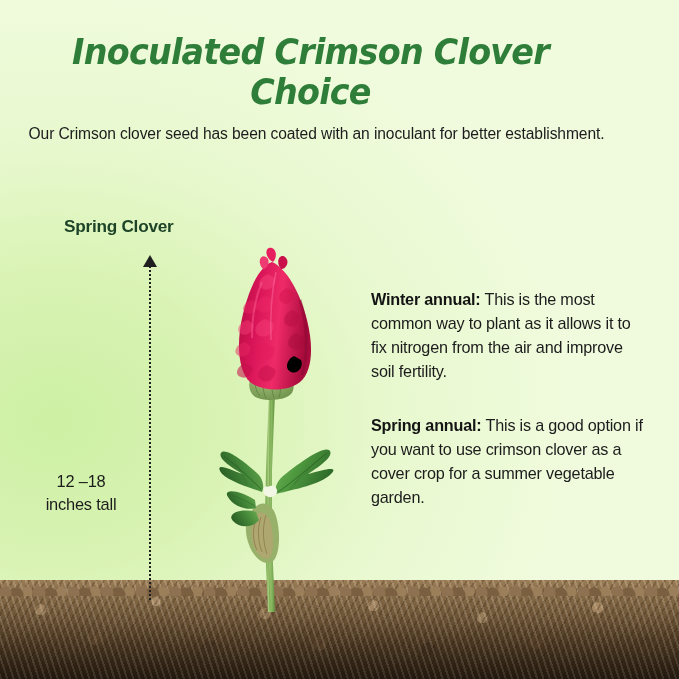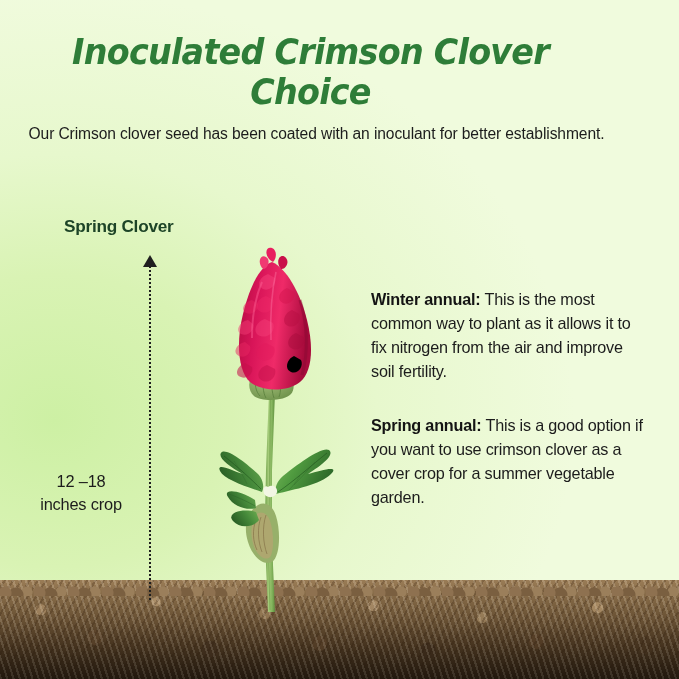--- a/index.html
+++ b/index.html
@@ -264,21 +264,21 @@
       <path d="M262 268 C257 261 261 254 266 257 C271 260 268 268 264 269 Z" fill="#f03a72"></path>
     </g>
   </svg>
 
   <div class="col-heading" id="heading-left">Spring Clover</div>
 
   <div class="measure-arrow"></div>
   <div class="measure-line"></div>
   <div class="measure-label">
     <div>12 –18</div>
-    <div>inches crop</div>
+    <div>inches tall</div>
   </div>
 
 
   <p class="para" id="para-winter">
     <b>Winter annual:</b><span> This is the most common way to plant as it allows it to fix nitrogen from the air and improve soil fertility.</span>
   </p>
 
   <p class="para" id="para-spring">
     <b>Spring annual:</b><span> This is a good option if you want to use crimson clover as a cover crop for a summer vegetable garden.</span>
   </p>

